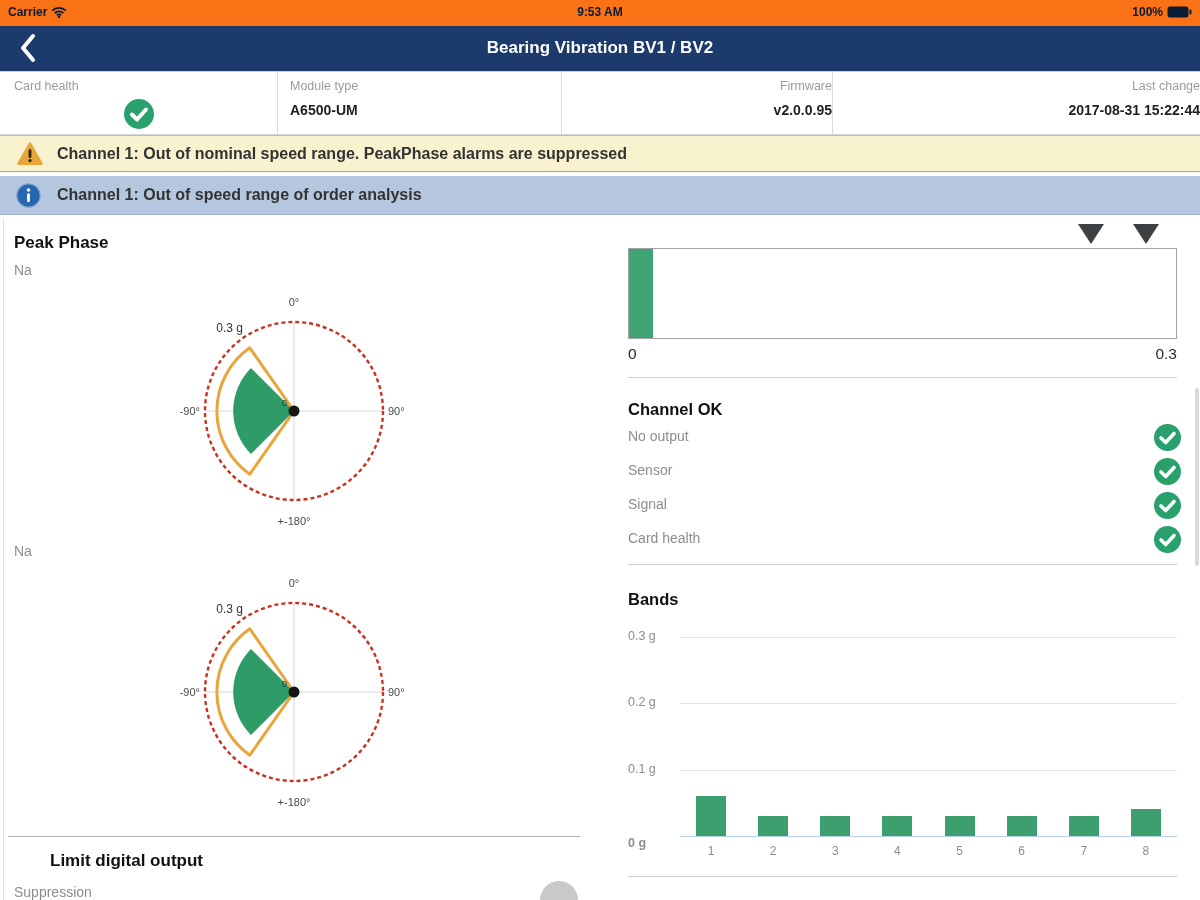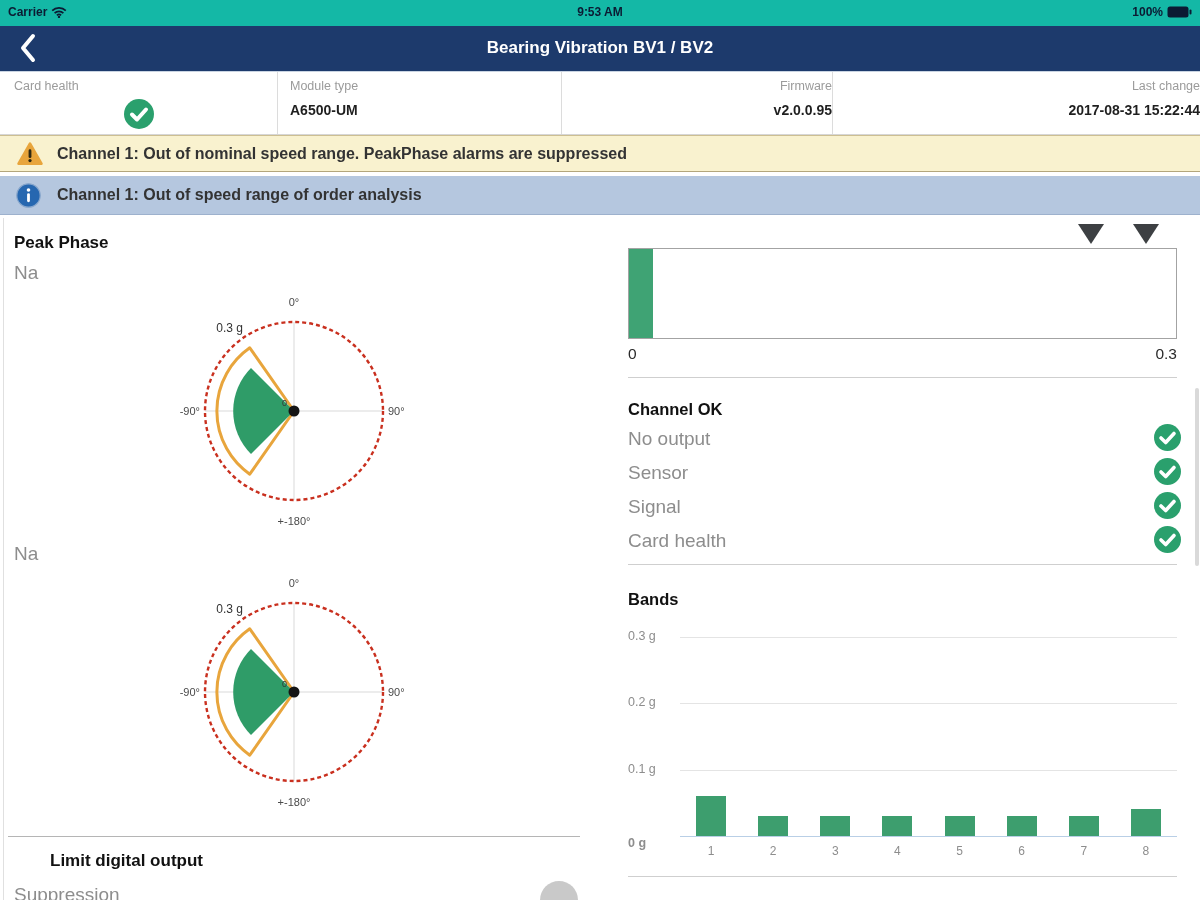--- a/index.html
+++ b/index.html
@@ -1,20 +1,20 @@
 <!DOCTYPE html>
 <html><head>
 <meta charset="utf-8">
 <style>
   html,body{margin:0;padding:0;background:#fff;}
   .app{position:relative;width:1200px;height:900px;overflow:hidden;background:#ffffff;
        font-family:"Liberation Sans",sans-serif;-webkit-font-smoothing:antialiased;}
 
   
-  .statusbar{position:absolute;left:0;top:0;width:1200px;height:26px;background:#14b8a6;
+  .statusbar{position:absolute;left:0;top:0;width:1200px;height:26px;background:#f97316;
              color:#0b1b33;font-size:12px;font-weight:700;}
   .statusbar .sb-left{position:absolute;left:8px;top:5px;display:flex;align-items:center;gap:4px;}
   .statusbar .sb-time{position:absolute;left:0;right:0;top:5px;text-align:center;}
   .statusbar .sb-right{position:absolute;right:8px;top:5px;display:flex;align-items:center;gap:4px;}
   .navbar{position:absolute;left:0;top:26px;width:1200px;height:45px;background:#1d3a6c;}
   .navbar .title{position:absolute;left:0;right:0;top:12px;text-align:center;color:#ffffff;
                  font-size:17px;font-weight:700;}
   .back-btn{position:absolute;left:16px;top:6px;width:34px;height:34px;cursor:pointer;}
 
   
@@ -32,21 +32,21 @@
   .banner .btxt{position:absolute;left:57px;top:50%;transform:translateY(-50%);
                 font-size:16px;font-weight:600;color:#333;}
   .banner-warning{top:135px;height:37px;background:#f9f2cf;border-top:1px solid #cdbf92;border-bottom:1px solid #b3a67c;}
   .banner-warning .bicon{position:absolute;left:17px;top:6px;}
   .banner-info{top:176px;height:39px;background:#b5c7df;border-bottom:1px solid #9db1cd;}
   .banner-info .bicon{position:absolute;left:16px;top:7px;}
 
   
   .h-bold{position:absolute;font-size:17px;font-weight:700;color:#111;}
   .h-bold2{position:absolute;font-size:16.5px;font-weight:700;color:#111;}
-  .gray-txt{position:absolute;font-size:19px;color:#8d8d8d;}
+  .gray-txt{position:absolute;font-size:14px;color:#8d8d8d;}
   .divider{position:absolute;height:1px;background:#cfcfcf;}
 
   
   .marker-row{position:absolute;left:628px;top:223px;width:549px;height:21px;}
   .gauge-marker{position:absolute;bottom:0;width:0;height:0;
                 border-left:13px solid transparent;border-right:13px solid transparent;
                 border-top:20px solid #3d4043;}
   .gauge{position:absolute;left:628px;top:248px;width:549px;height:91px;background:#fff;
          border:1.5px solid #a3a3a3;box-sizing:border-box;}
   .gauge-fill{position:absolute;left:0;top:0;bottom:0;background:#3fa374;}

